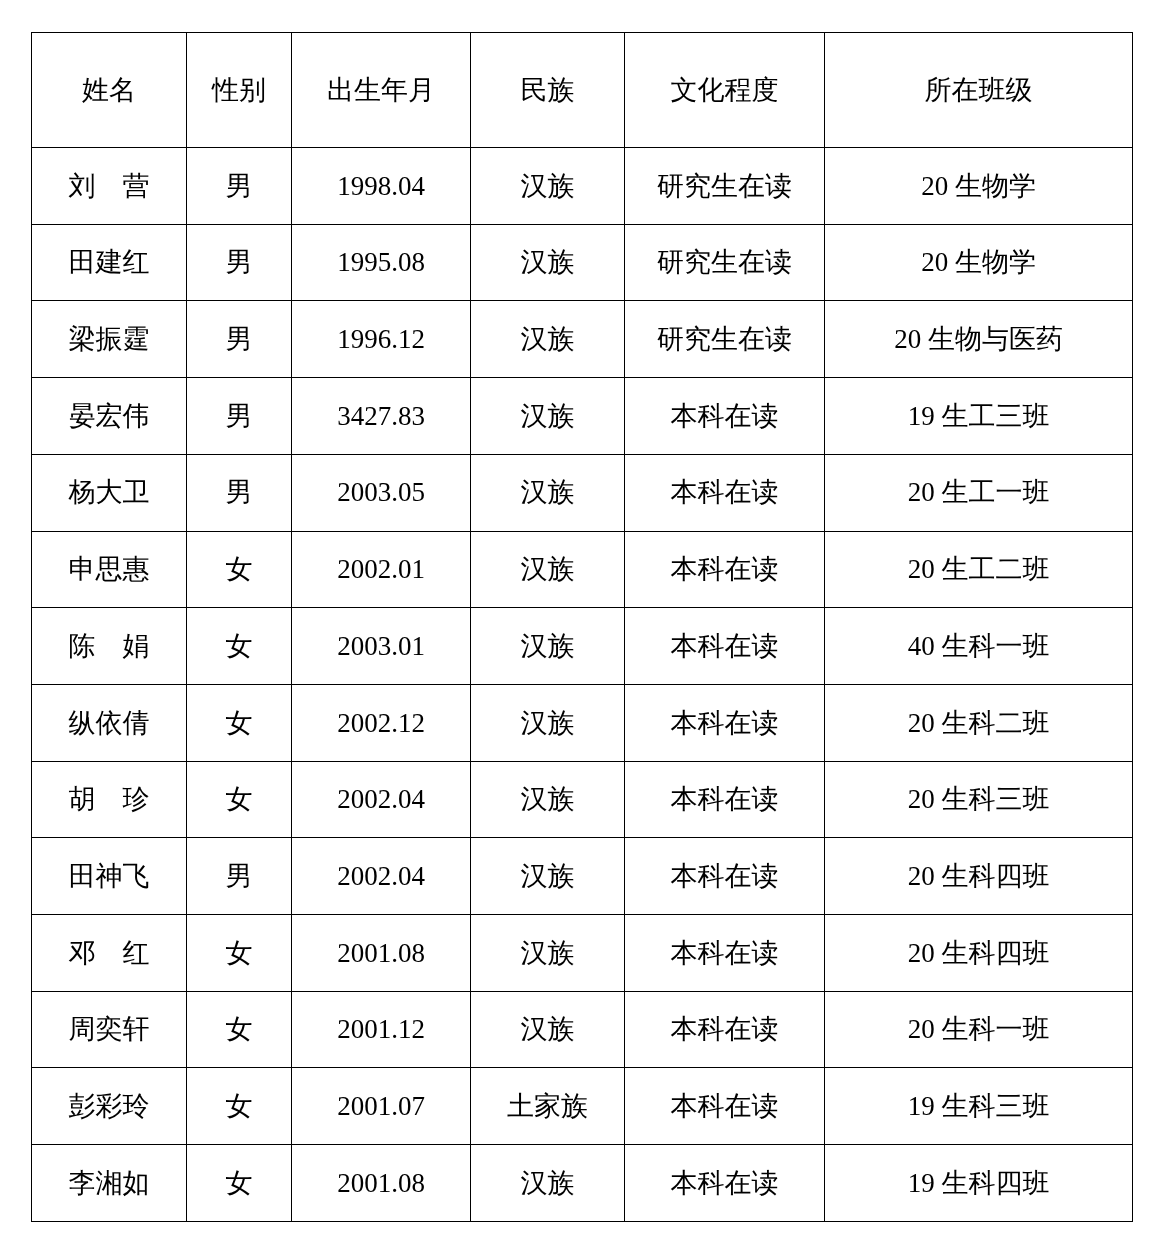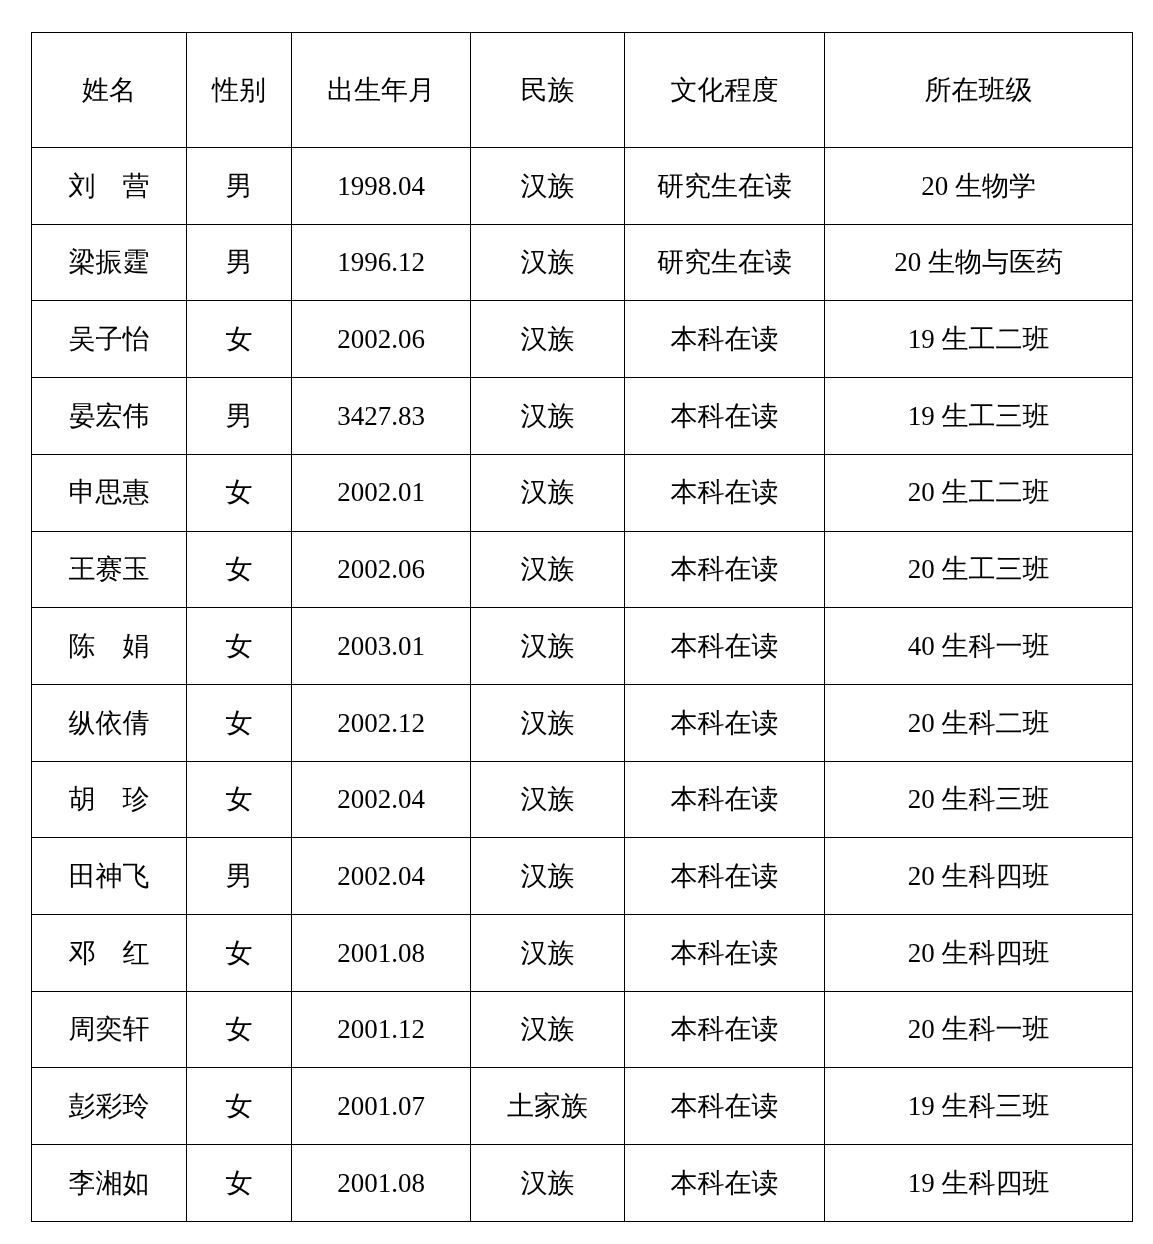--- a/index.html
+++ b/index.html
@@ -70,58 +70,58 @@
   <tbody>
       <tr>
         <td>刘　营</td>
         <td>男</td>
         <td>1998.04</td>
         <td>汉族</td>
         <td>研究生在读</td>
         <td>20 生物学</td>
       </tr>
       <tr>
+        <td>田建红</td>
+        <td>男</td>
+        <td>1995.08</td>
+        <td>汉族</td>
+        <td>研究生在读</td>
+        <td>20 生物学</td>
+      </tr>
+      <tr>
         <td>梁振霆</td>
         <td>男</td>
         <td>1996.12</td>
         <td>汉族</td>
         <td>研究生在读</td>
         <td>20 生物与医药</td>
-      </tr>
-      <tr>
-        <td>吴子怡</td>
-        <td>女</td>
-        <td>2002.06</td>
-        <td>汉族</td>
-        <td>本科在读</td>
-        <td>19 生工二班</td>
       </tr>
       <tr>
         <td>晏宏伟</td>
         <td>男</td>
         <td>3427.83</td>
         <td>汉族</td>
         <td>本科在读</td>
         <td>19 生工三班</td>
       </tr>
       <tr>
+        <td>杨大卫</td>
+        <td>男</td>
+        <td>2003.05</td>
+        <td>汉族</td>
+        <td>本科在读</td>
+        <td>20 生工一班</td>
+      </tr>
+      <tr>
         <td>申思惠</td>
         <td>女</td>
         <td>2002.01</td>
         <td>汉族</td>
         <td>本科在读</td>
         <td>20 生工二班</td>
-      </tr>
-      <tr>
-        <td>王赛玉</td>
-        <td>女</td>
-        <td>2002.06</td>
-        <td>汉族</td>
-        <td>本科在读</td>
-        <td>20 生工三班</td>
       </tr>
       <tr>
         <td>陈　娟</td>
         <td>女</td>
         <td>2003.01</td>
         <td>汉族</td>
         <td>本科在读</td>
         <td>40 生科一班</td>
       </tr>
       <tr>

